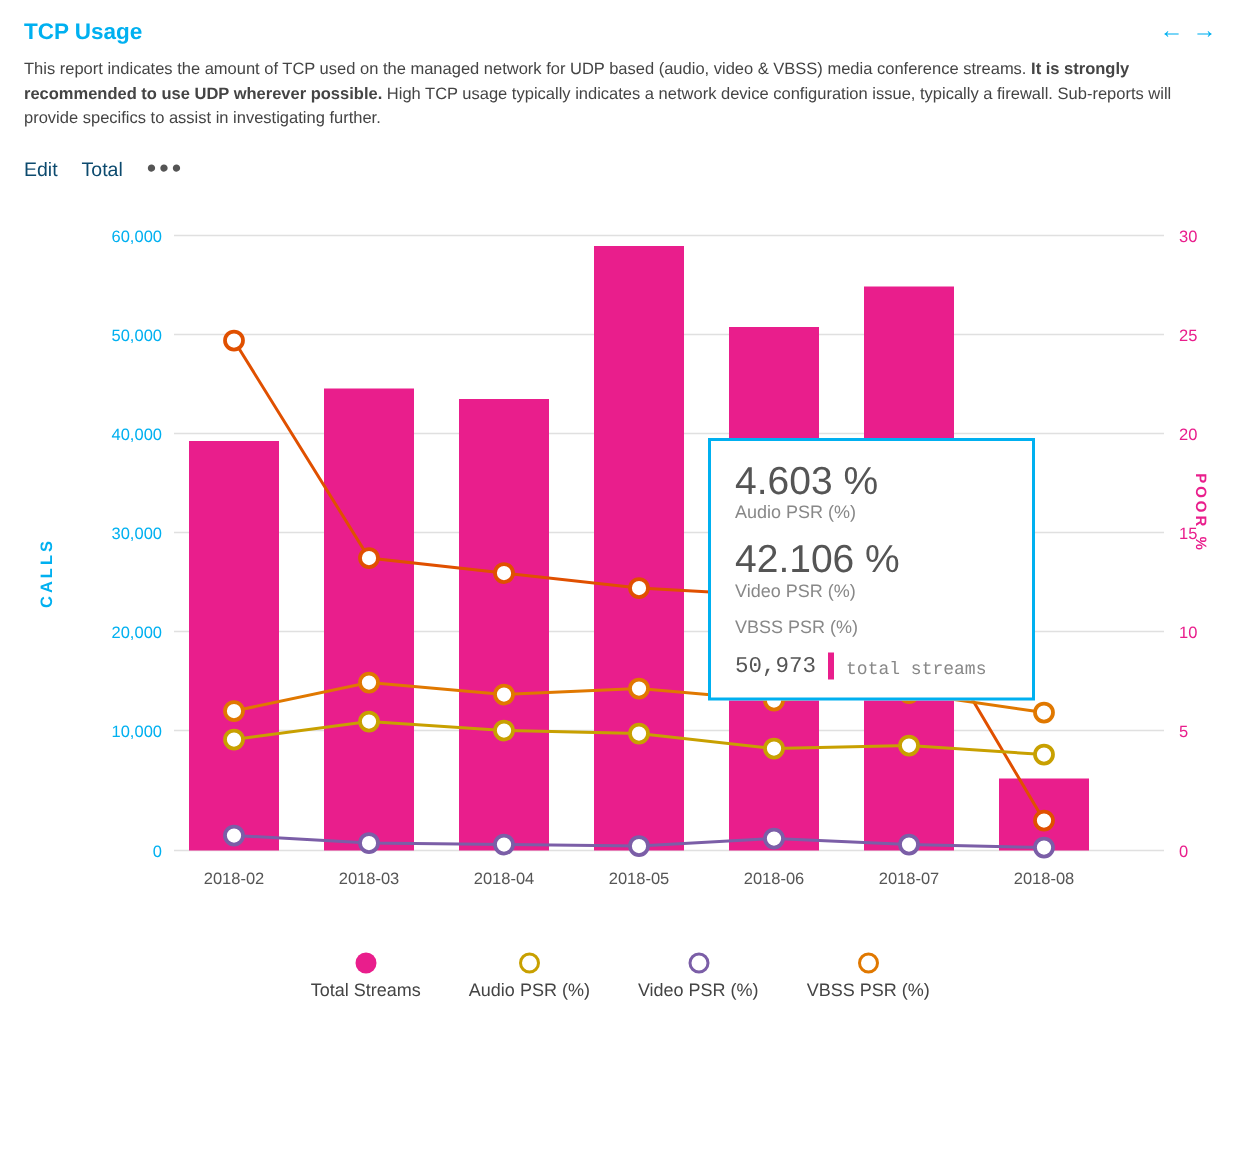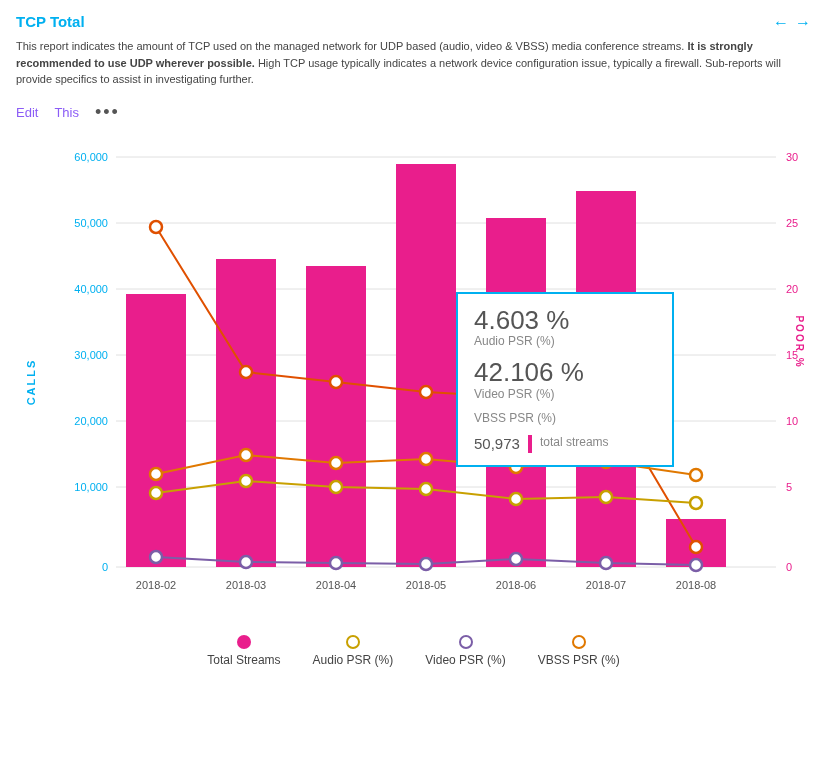--- a/index.html
+++ b/index.html
@@ -44,62 +44,63 @@
       margin-bottom: 14px;
     }
     .description .strong { font-weight: 700; }
     .toolbar {
       display: flex;
       align-items: center;
       gap: 16px;
       margin-bottom: 14px;
     }
     .toolbar-btn {
-      color: #8b5cf6;
+      color: #0c4a6e;
       font-size: 13px;
       cursor: pointer;
       font-weight: 500;
     }
     .toolbar-dots {
       color: #555;
       font-size: 18px;
       cursor: pointer;
       letter-spacing: 2px;
     }
     .chart-svg {
       position: absolute;
       top: 0; left: 0;
     }
     
     .tooltip-box {
       position: absolute;
       top: 155px;
-      left: 430px;
+      left: 446px;
       width: 218px;
       background: #fff;
       border: 2px solid #00b0f0;
       padding: 12px 16px;
       z-index: 10;
     }
     .tooltip-main-value {
       font-size: 26px;
       font-weight: 300;
       color: #555;
       line-height: 1.1;
     }
     .tooltip-label {
       font-size: 12px;
       color: #888;
       margin-bottom: 10px;
     }
     .tooltip-streams-row {
       display: flex;
-      align-items: flex-start;
+      align-items: flex-end;
       gap: 6px;
       margin-top: 4px;
+      font-family: Liberation Mono, monospace;
     }
     .tooltip-streams-val {
       font-size: 15px;
       color: #555;
       font-weight: 400;
     }
     .tooltip-streams-bar {
       width: 4px;
       height: 18px;
       background: #e91e8c;
@@ -139,34 +140,34 @@
       font-size: 12px;
       color: #444;
     }
   </style>
 </head>
 <body>
 
 <div class="page-container">
 
   <div class="header-row">
-    <span class="page-title">TCP Total</span>
+    <span class="page-title">TCP Usage</span>
     <div class="nav-arrows">
       <span class="nav-arrow">←</span>
       <span class="nav-arrow">→</span>
     </div>
   </div>
 
   <div class="description">
     <span>This report indicates the amount of TCP used on the managed network for UDP based (audio, video &amp; VBSS) media conference streams. </span><span class="strong">It is strongly recommended to use UDP wherever possible.</span><span> High TCP usage typically indicates a network device configuration issue, typically a firewall. Sub-reports will provide specifics to assist in investigating further.</span>
   </div>
 
   <div class="toolbar">
     <span class="toolbar-btn">Edit</span>
-    <span class="toolbar-btn">This</span>
+    <span class="toolbar-btn">Total</span>
     <span class="toolbar-dots">•••</span>
   </div>
 
   <div style="position:relative; width:790px; height:490px; margin-left:10px;">
 
     <div style="position:absolute; left:-18px; top:50%; transform:translateY(-50%) rotate(-90deg); font-size:11px; color:#00b0f0; font-weight:700; letter-spacing:2px; white-space:nowrap;">CALLS</div>
 
     <div style="position:absolute; right:-10px; top:42%; transform:translateY(-50%) rotate(90deg); font-size:10px; color:#e91e8c; font-weight:700; letter-spacing:2px; white-space:nowrap;">POOR %</div>
 
     <svg class="chart-svg" width="760" height="480" viewBox="0 0 760 480" style="left:30px; top:0;">

